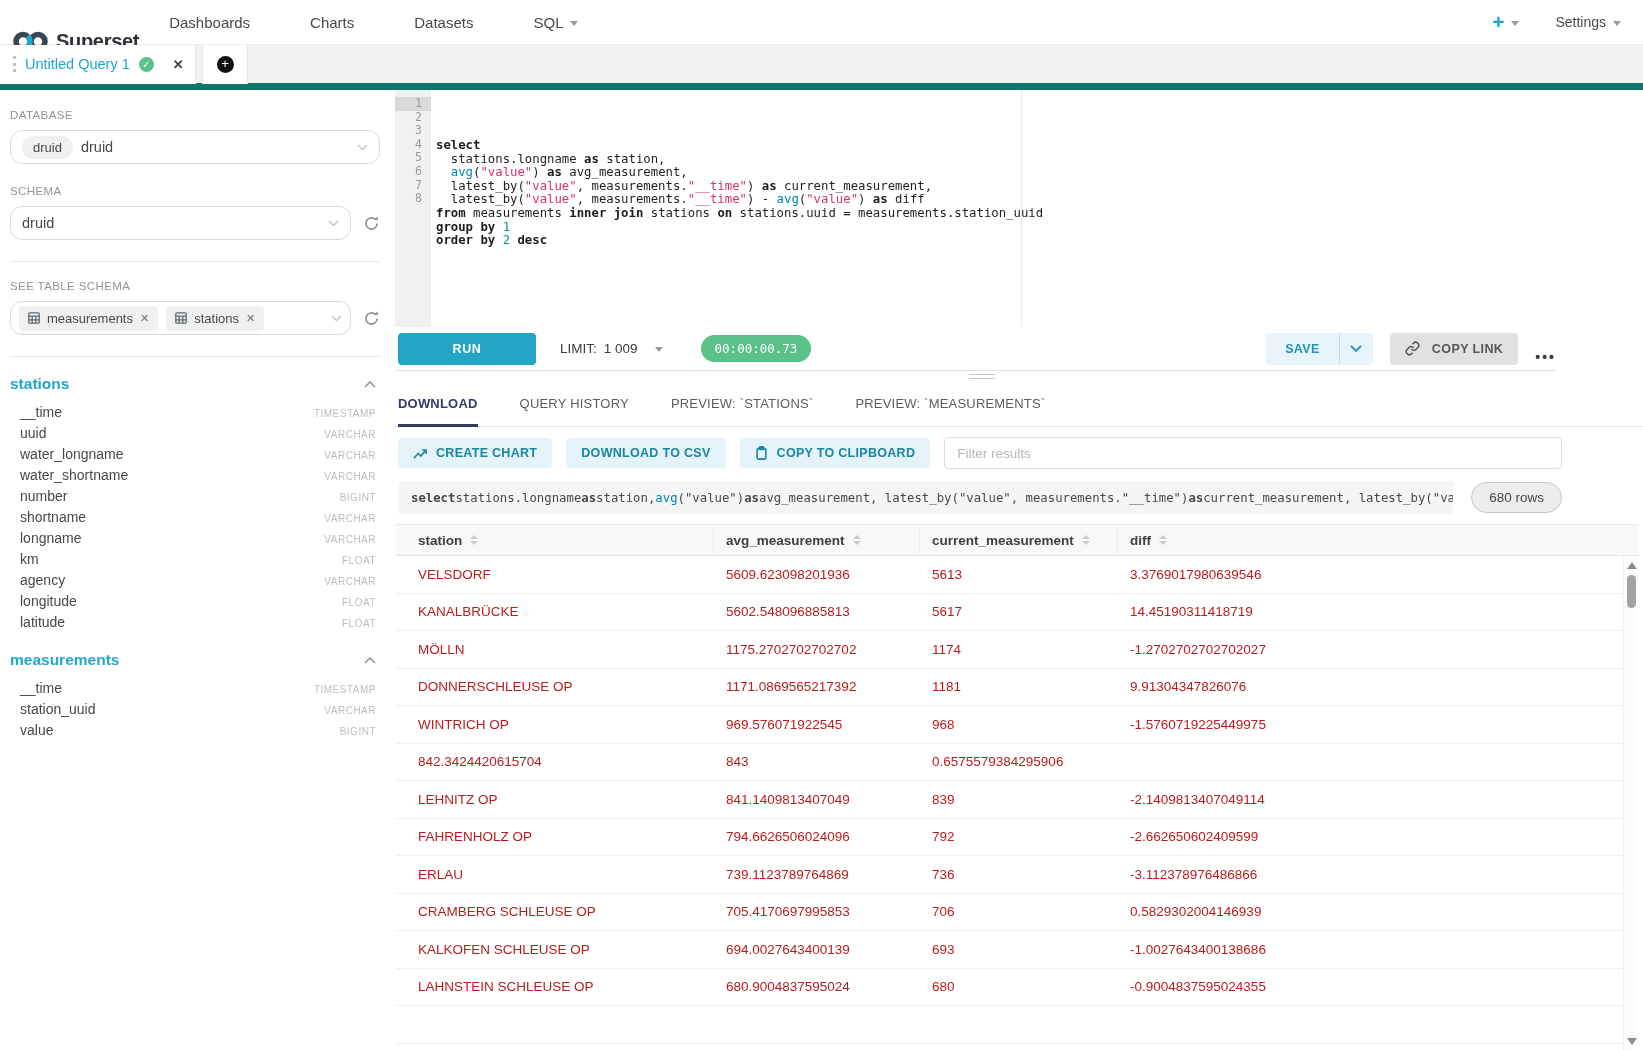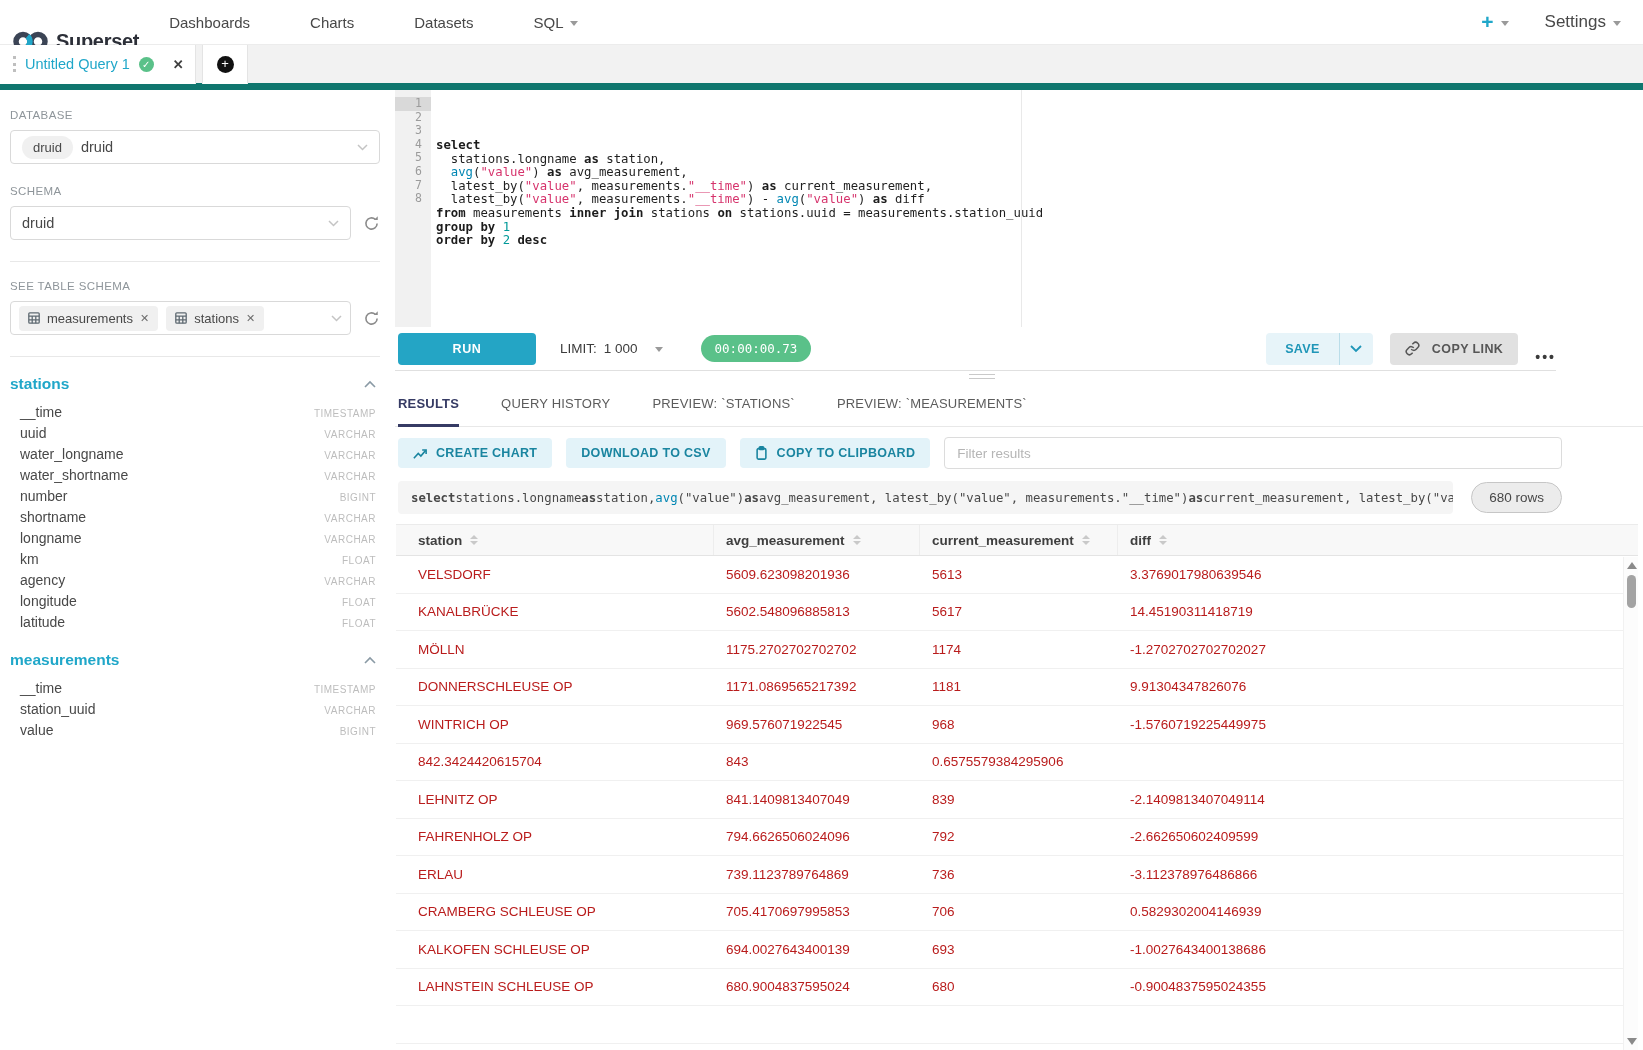--- a/index.html
+++ b/index.html
@@ -10,21 +10,21 @@
   }
   
   .navbar { height:45px; display:flex; align-items:center; padding:0 22px 0 12px;
             border-bottom:1px solid #ececec; background:#fff; }
   .brand { display:flex; align-items:center; gap:7px; margin-right:30px;margin-top:39px; }
   .brand-text { font-size:20px; font-weight:bold; color:#2c2f38; letter-spacing:-0.3px; }
   .nav-items { display:flex; gap:60px; }
   .nav-item { font-size:15px; color:#484848; display:flex; align-items:center; gap:7px; cursor:default; }
   .nav-right { margin-left:auto; display:flex; align-items:center; gap:36px; }
   .nav-plus { color:#20a7c9; font-size:21px; font-weight:bold; display:flex; align-items:center; gap:7px; }
-  .nav-settings { font-size:17px; color:#484848; display:flex; align-items:center; gap:7px; }
+  .nav-settings { font-size:14px; color:#484848; display:flex; align-items:center; gap:7px; }
   .caret-down { width:0; height:0; border-left:4px solid transparent; border-right:4px solid transparent;
                 border-top:5px solid #9a9a9a; margin-top:2px; }
   
   .tabbar { height:45px; background:#f2f2f2; border-bottom:7px solid #0f766e; display:flex; align-items:stretch; }
   .query-tab { width:196px; background:#fff; border-right:1px solid #e4e4e4;
                display:flex; align-items:center; gap:9px; padding:0 10px 0 13px;
                margin-bottom:-1px; border-bottom:1px solid #fff; }
   .drag-dots { height:16px; border-left:3px dotted #bfbfbf; }
   .tab-label { color:#20a7c9; font-size:14.5px; }
   .check-dot { width:15px; height:15px; border-radius:50%; background:#5ac189; color:#fff;
@@ -34,21 +34,21 @@
              display:flex; align-items:center; justify-content:center; margin-bottom:-1px; border-bottom:1px solid #fff; }
   .add-circle { width:17px; height:17px; border-radius:50%; background:#111; color:#fff; font-size:13px;
                 display:flex; align-items:center; justify-content:center; line-height:1; padding-bottom:1px; }
   
   .content { display:flex; height:960px; }
   .sidebar { width:395px; flex:none; padding:19px 15px 0 10px; overflow:hidden; }
   .main { flex:1; min-width:0; display:flex; flex-direction:column; }
   
   .side-label { font-size:11.5px; color:#8e959a; letter-spacing:0.4px; margin-bottom:9px; }
   .select-row { display:flex; align-items:center; gap:12px; }
-  .select { flex:1; height:34px; border:1px solid #d9d9d9; border-radius:4px; background:#fff;
+  .select { flex:1; height:34px; border:1px solid #d9d9d9; border-radius:12px; background:#fff;
             display:flex; align-items:center; padding:0 11px; gap:8px; }
   .tag-pill { background:#f0f0f0; border-radius:12px; padding:4px 11px; font-size:13px; color:#484848; }
   .select-value { font-size:14.5px; color:#484848; flex:1; }
   .chev { margin-left:auto; flex:none; display:flex; }
   .refresh-btn { flex:none; display:flex; }
   .divider { border:none; border-top:1px solid #e8e8e8; margin:21px 0 18px; }
   .chip { background:#f0f0f0; border-radius:4px; height:25px; display:flex; align-items:center; gap:7px;
           padding:0 9px; font-size:13px; color:#484848; }
   .chip-x { color:#6d6d6d; font-size:11px; }
   .tables-list { margin-top:10px; }
@@ -359,21 +359,21 @@
           </div>
         <div class="code">
           <span class="print-margin"></span>
         <div class="cl"><span class="tok-k">select</span></div><div class="cl"><span class="tok-p">  stations.longname </span><span class="tok-k">as</span><span class="tok-p"> station,</span></div><div class="cl"><span class="tok-p">  </span><span class="tok-f">avg</span><span class="tok-p">(</span><span class="tok-s">"value"</span><span class="tok-p">) </span><span class="tok-k">as</span><span class="tok-p"> avg_measurement,</span></div><div class="cl"><span class="tok-p">  latest_by(</span><span class="tok-s">"value"</span><span class="tok-p">, measurements.</span><span class="tok-s">"__time"</span><span class="tok-p">) </span><span class="tok-k">as</span><span class="tok-p"> current_measurement,</span></div><div class="cl"><span class="tok-p">  latest_by(</span><span class="tok-s">"value"</span><span class="tok-p">, measurements.</span><span class="tok-s">"__time"</span><span class="tok-p">) - </span><span class="tok-f">avg</span><span class="tok-p">(</span><span class="tok-s">"value"</span><span class="tok-p">) </span><span class="tok-k">as</span><span class="tok-p"> diff</span></div><div class="cl"><span class="tok-k">from</span><span class="tok-p"> measurements </span><span class="tok-k">inner join</span><span class="tok-p"> stations </span><span class="tok-k">on</span><span class="tok-p"> stations.uuid = measurements.station_uuid</span></div><div class="cl"><span class="tok-k">group by</span><span class="tok-p"> </span><span class="tok-n">1</span></div><div class="cl"><span class="tok-k">order by</span><span class="tok-p"> </span><span class="tok-n">2</span><span class="tok-p"> </span><span class="tok-k">desc</span></div></div>
       </div>
 
       <div class="editor-toolbar">
         <button class="run-btn">RUN</button>
         <div class="limit">
           <span>LIMIT:</span>
-          <span>1 000</span>
+          <span>1 009</span>
           <span class="caret-down limit-caret"></span>
         </div>
         <span class="timer">00:00:00.73</span>
         <div class="right-tools">
           <div class="save-btn">
             <span class="save-main">SAVE</span>
             <span class="save-caret">
               <svg width="12" height="8" viewBox="0 0 12 8">
                   <path d="M1 1l5 5 5-5" fill="none" stroke="#1f96b8" stroke-width="1.8"></path>
                 </svg>
@@ -387,21 +387,21 @@
               </svg>
             </span>
             <span>COPY LINK</span>
           </div>
           <span class="more-dots">•••</span>
         </div>
       </div>
     </div>
 
     <div class="tabs-row">
-      <div class="rtab active">RESULTS</div>
+      <div class="rtab active">DOWNLOAD</div>
         <div class="rtab">QUERY HISTORY</div>
         <div class="rtab">PREVIEW: `STATIONS`</div>
         <div class="rtab">PREVIEW: `MEASUREMENTS`</div>
         <div class="drag-handle">
           <div></div>
           <div></div>
         </div>
     </div>
 
     <div class="actions-row">

